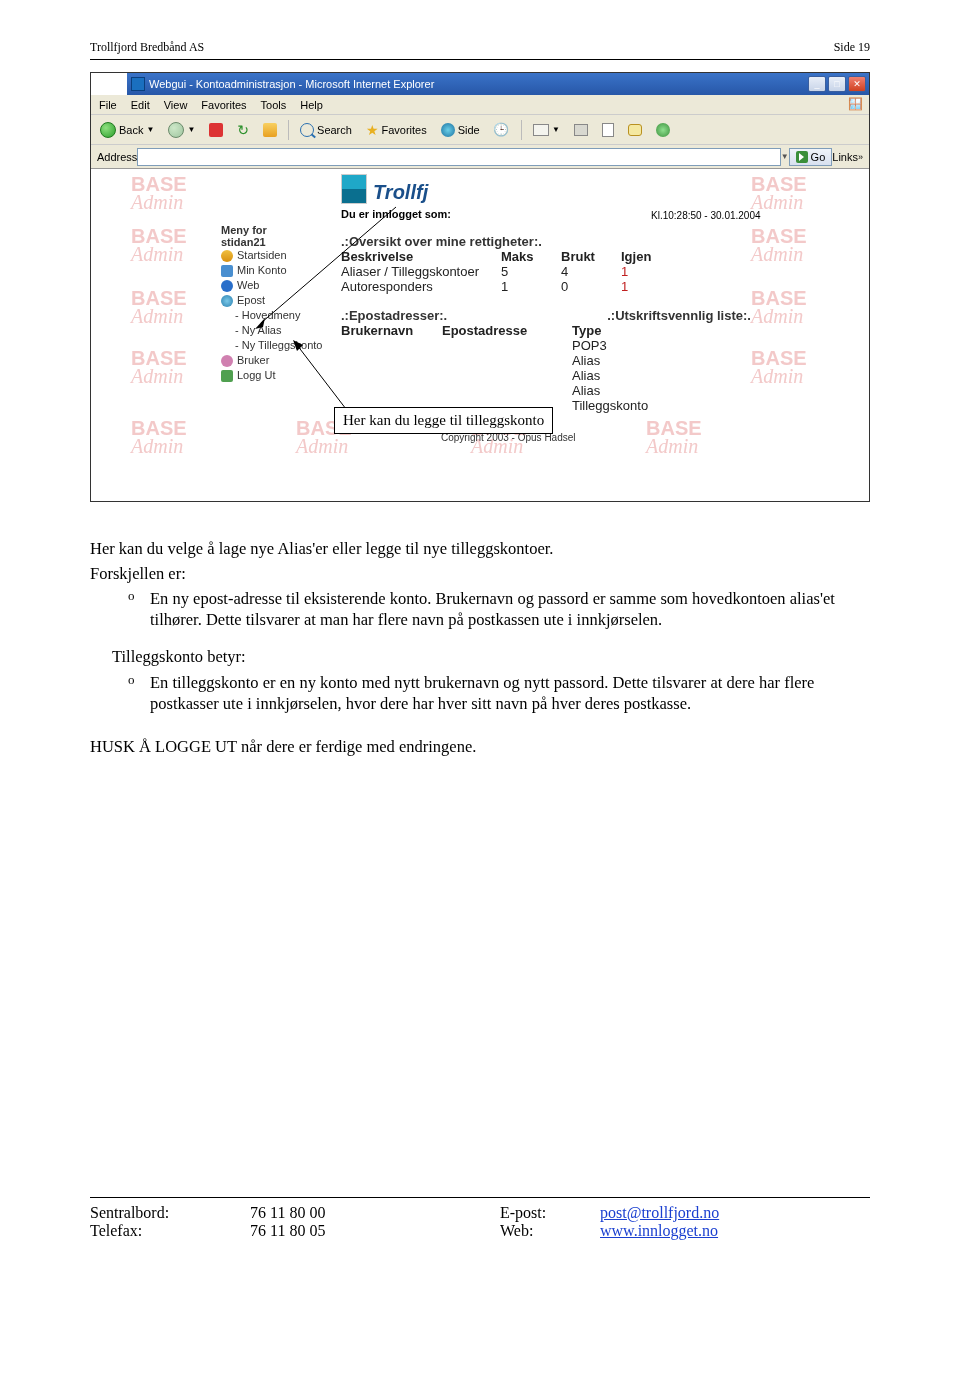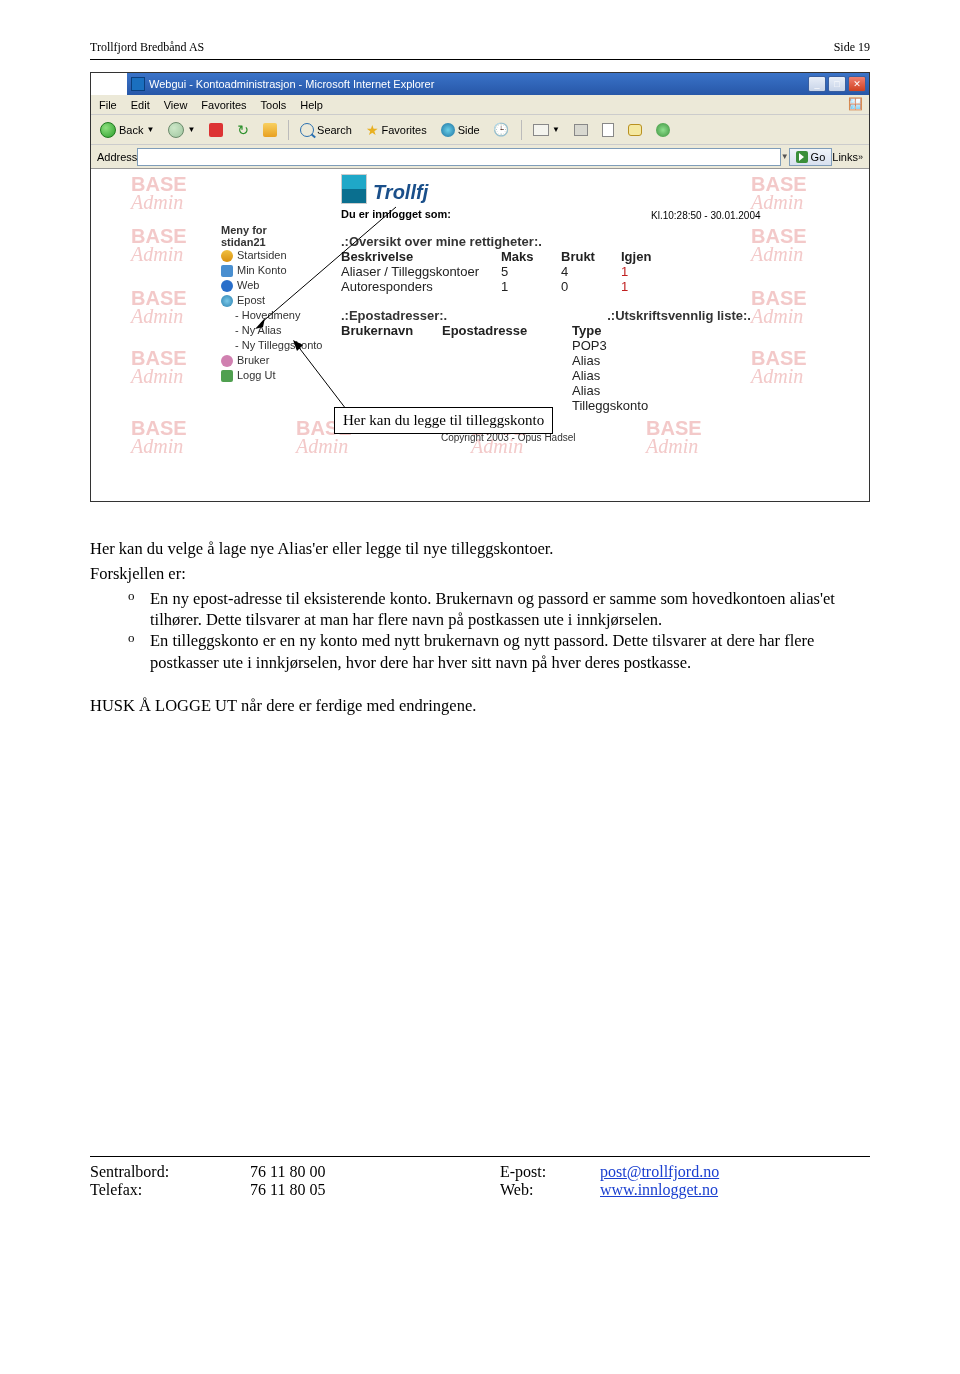--- a/index.html
+++ b/index.html
@@ -410,20 +410,21 @@
     </div>
   </div>
 
   <div class="doc-body">
     <p>Her kan du velge å lage nye Alias'er eller legge til nye tilleggskontoer.</p>
     <p>Forskjellen er:</p>
     <div class="bullet-line">
       <span class="bullet-mark">o</span>
       <span class="bullet-text">En ny epost-adresse til eksisterende konto. Brukernavn og passord er samme som hovedkontoen alias'et tilhører. Dette tilsvarer at man har flere navn på postkassen ute i innkjørselen.</span>
     </div>
+    <p style="margin-top:16px;margin-left:22px;">Tilleggskonto betyr:</p>
     <div class="bullet-line">
       <span class="bullet-mark">o</span>
       <span class="bullet-text">En tilleggskonto er en ny konto med nytt brukernavn og nytt passord. Dette tilsvarer at dere har flere postkasser ute i innkjørselen, hvor dere har hver sitt navn på hver deres postkasse.</span>
     </div>
     <p style="margin-top:22px;">HUSK Å LOGGE UT når dere er ferdige med endringene.</p>
   </div>
 
   <div class="footer-rule"></div>
   <div class="footer-row">
     <span class="c1">Sentralbord:</span>

